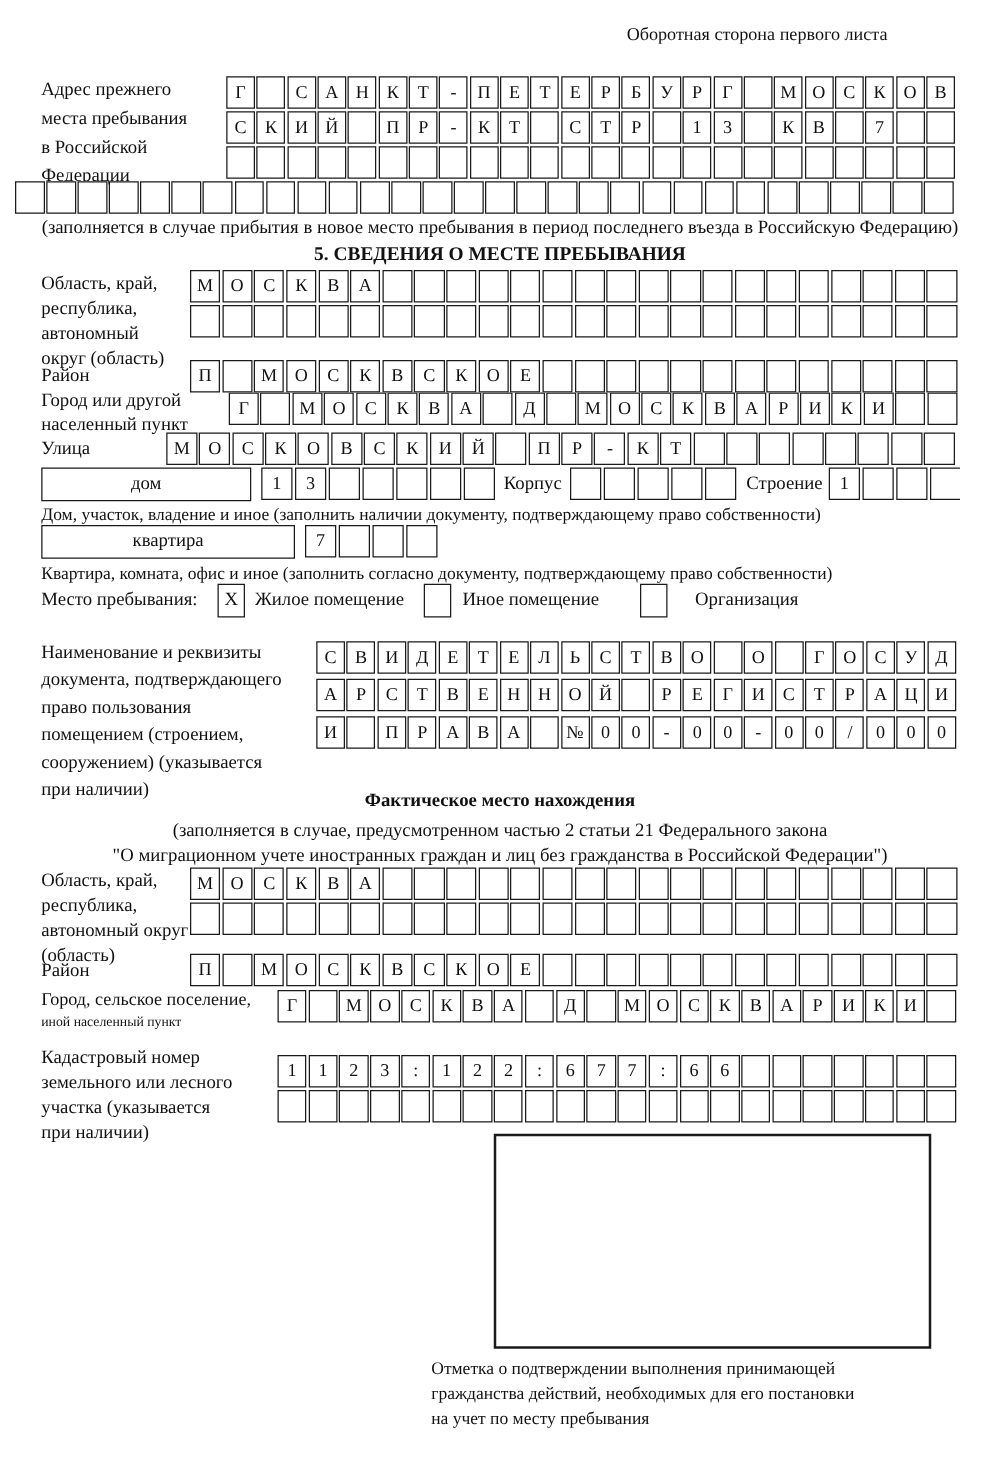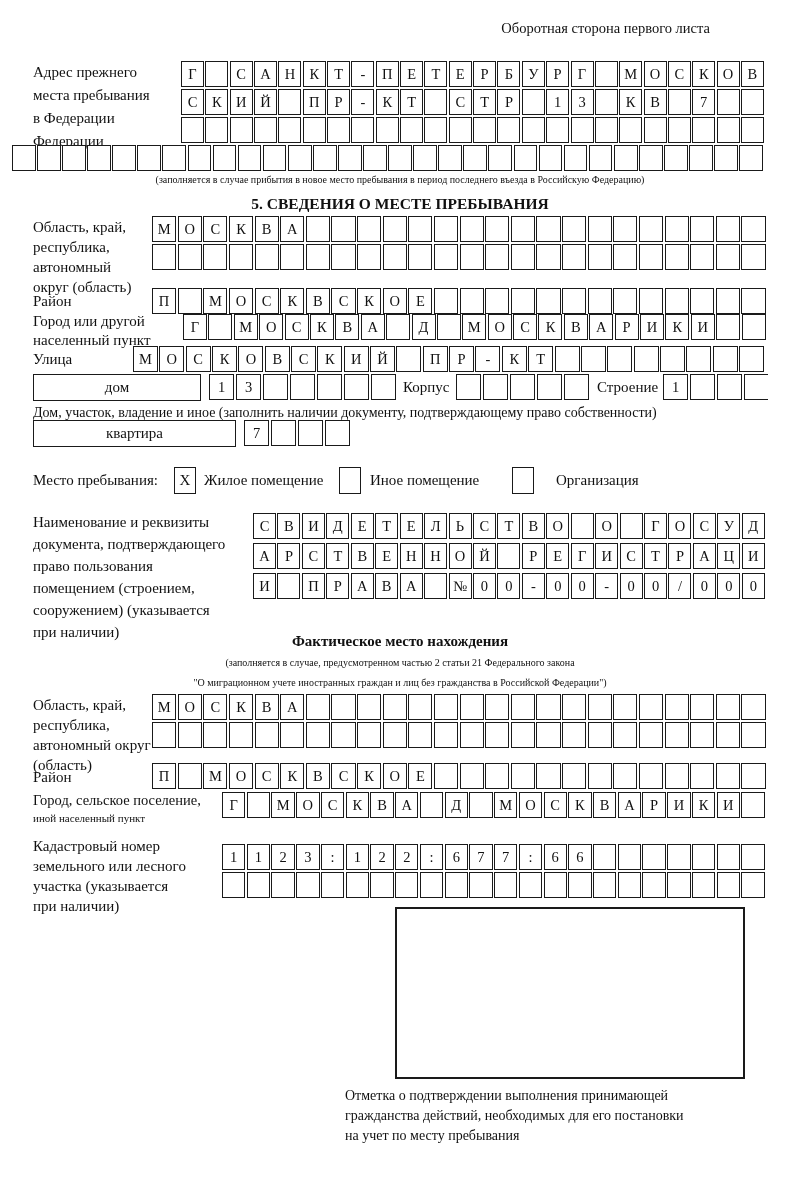--- a/index.html
+++ b/index.html
@@ -6,21 +6,21 @@
   html,body { background:#ffffff; }
   .page {
     position:relative; width:768px; height:1180px; background:#fff;
     font-family:Liberation Serif, serif; color:#111;
     overflow:hidden;
   }
   .t { position:absolute; font-size:15px; line-height:1.15; white-space:nowrap; }
   .center { left:0; width:800px; text-align:center; }
   .bold { font-weight:bold; }
   .fs16 { font-size:15.5px; }
-  .small { font-size:10px; }
+  .small { font-size:15px; }
   .cap { font-size:14px; }
   .cellrow { position:absolute; display:flex; gap:var(--g,1.4px); }
   .cell {
     flex:none; width:var(--w,23px); height:26px;
     border:1.7px solid #1a1a1a; background:#fff;
     display:flex; align-items:center; justify-content:center;
     font-size:14.5px; line-height:1;
   }
   .lblbox {
     position:absolute; height:27px; border:1.7px solid #1a1a1a;
@@ -35,21 +35,21 @@
 </style>
 </head>
 <body>
 
 <div class="page">
 
   <div class="t" style="top:20px;right:58px;font-size:14.5px">Оборотная сторона первого листа</div>
 
   <div class="t" style="left:33px;top:64px">Адрес прежнего</div>
   <div class="t" style="left:33px;top:87px">места пребывания</div>
-  <div class="t" style="left:33px;top:110px">в Федерации</div>
+  <div class="t" style="left:33px;top:110px">в Российской</div>
   <div class="t" style="left:33px;top:133px">Федерации</div>
 
   <div class="cellrow" style="left:181px;top:61px;--w:23px;--g:1.35px">
       <div class="cell">Г</div>
       <div class="cell"></div>
       <div class="cell">С</div>
       <div class="cell">А</div>
       <div class="cell">Н</div>
       <div class="cell">К</div>
       <div class="cell">Т</div>
@@ -328,20 +328,21 @@
     </div>
   <div class="t cap" style="left:33px;top:405px">Дом, участок, владение и иное (заполнить наличии документу, подтверждающему право собственности)</div>
 
   <div class="lblbox" style="left:33px;top:420px;width:203px">квартира</div>
   <div class="cellrow" style="left:244px;top:420px;--w:25px;--g:2px">
       <div class="cell">7</div>
       <div class="cell"></div>
       <div class="cell"></div>
       <div class="cell"></div>
     </div>
+  <div class="t cap" style="left:33px;top:452px">Квартира, комната, офис и иное (заполнить согласно документу, подтверждающему право собственности)</div>
 
   <div class="t" style="left:33px;top:472px">Место пребывания:</div>
   <div class="cb" style="left:174px;top:467px">X</div>
   <div class="t" style="left:204px;top:472px">Жилое помещение</div>
   <div class="cb" style="left:339px;top:467px"></div>
   <div class="t" style="left:370px;top:472px">Иное помещение</div>
   <div class="cb" style="left:512px;top:467px"></div>
   <div class="t" style="left:556px;top:472px">Организация</div>
 
   <div class="t" style="left:33px;top:514px">Наименование и реквизиты</div>

